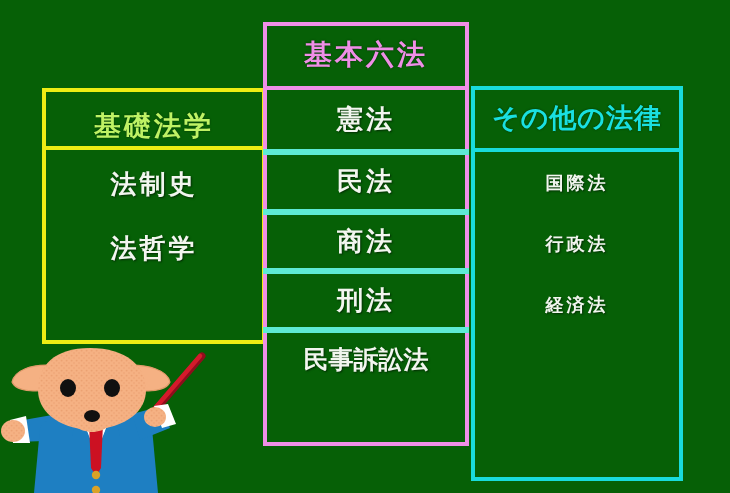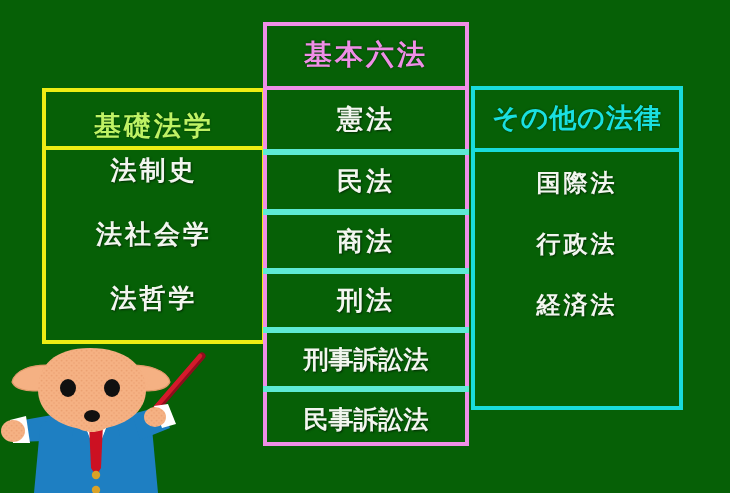--- a/index.html
+++ b/index.html
@@ -68,44 +68,44 @@
     text-shadow: 1px 1px 2px rgba(0,0,0,0.55);
   }
 
   
   #panel-basic-jurisprudence { left: 42px; top: 88px; width: 224px; height: 256px; }
   #panel-basic-jurisprudence .frame { border-color: #eded14; }
   #panel-basic-jurisprudence .panel-head {
     height: 73px; color: #bef264; font-size: 27px;
   }
   #panel-basic-jurisprudence .head-rule { top: 58px; background: #eded14; }
-  #panel-basic-jurisprudence .rows { top: 50px; }
+  #panel-basic-jurisprudence .rows { top: 64px; }
   #panel-basic-jurisprudence .row { height: 64px; font-size: 26px; }
 
   
   #panel-six-codes { left: 263px; top: 22px; width: 206px; height: 424px; z-index: 3; }
   #panel-six-codes .frame { border-color: #ef8fe6; }
   #panel-six-codes .panel-head {
     height: 64px; color: #ef8fe6; font-size: 28px;
   }
   #panel-six-codes .head-rule { top: 64px; background: #ef8fe6; }
   #panel-six-codes .rows { top: 68px; }
   #panel-six-codes .row { height: 59.3px; font-size: 26px; }
   #panel-six-codes .row + .row { border-top: 6px solid #5eead4; }
   #panel-six-codes .row.long { font-size: 25px; letter-spacing: 0px; }
 
   
-  #panel-other-laws { left: 471px; top: 86px; width: 212px; height: 324px; z-index: 1; padding-left: 24px;}
+  #panel-other-laws { left: 471px; top: 86px; width: 212px; height: 395px; z-index: 1; padding-left: 24px;}
   #panel-other-laws .frame { border-color: #19dbdb; }
   #panel-other-laws .panel-head {
     height: 62px; color: #19e0e0; font-size: 27px; letter-spacing: 1px;
   }
   #panel-other-laws .head-rule { top: 62px; background: #19dbdb; }
   #panel-other-laws .rows { top: 66px; }
-  #panel-other-laws .row { height: 61px; font-size: 24px; text-align: right; }
+  #panel-other-laws .row { height: 61px; font-size: 18px; text-align: right; }
 
   
   #teacher {
     position: absolute;
     left: 0px;
     top: 344px;
     width: 230px;
     height: 149px;
     z-index: 5;
   }
@@ -115,21 +115,20 @@
 <body>
 
 <div id="stage" style="background: rgb(6, 96, 6);">
 
   <div class="panel" id="panel-basic-jurisprudence">
     <div class="frame"></div>
     <div class="panel-head">基礎法学</div>
     <div class="head-rule"></div>
     <div class="rows">
       <div class="row">法制史</div>
-      <div class="row">法社会学</div>
       <div class="row">法哲学</div>
     </div>
   </div>
 
   <div class="panel" id="panel-other-laws">
     <div class="frame"></div>
     <div class="panel-head">その他の法律</div>
     <div class="head-rule"></div>
     <div class="rows">
       <div class="row">国際法</div>
@@ -140,21 +139,20 @@
 
   <div class="panel" id="panel-six-codes">
     <div class="frame"></div>
     <div class="panel-head">基本六法</div>
     <div class="head-rule"></div>
     <div class="rows">
       <div class="row">憲法</div>
       <div class="row">民法</div>
       <div class="row">商法</div>
       <div class="row">刑法</div>
-      <div class="row long">刑事訴訟法</div>
       <div class="row long">民事訴訟法</div>
     </div>
   </div>
 
   <div id="teacher">
     <svg width="230" height="149" viewBox="0 0 230 149" xmlns="http://www.w3.org/2000/svg">
       <defs>
         <pattern id="woolDots" width="5" height="5" patternUnits="userSpaceOnUse">
           <rect width="5" height="5" fill="#f5b183"></rect>
           <circle cx="1.6" cy="1.6" r="0.95" fill="#eca172"></circle>

